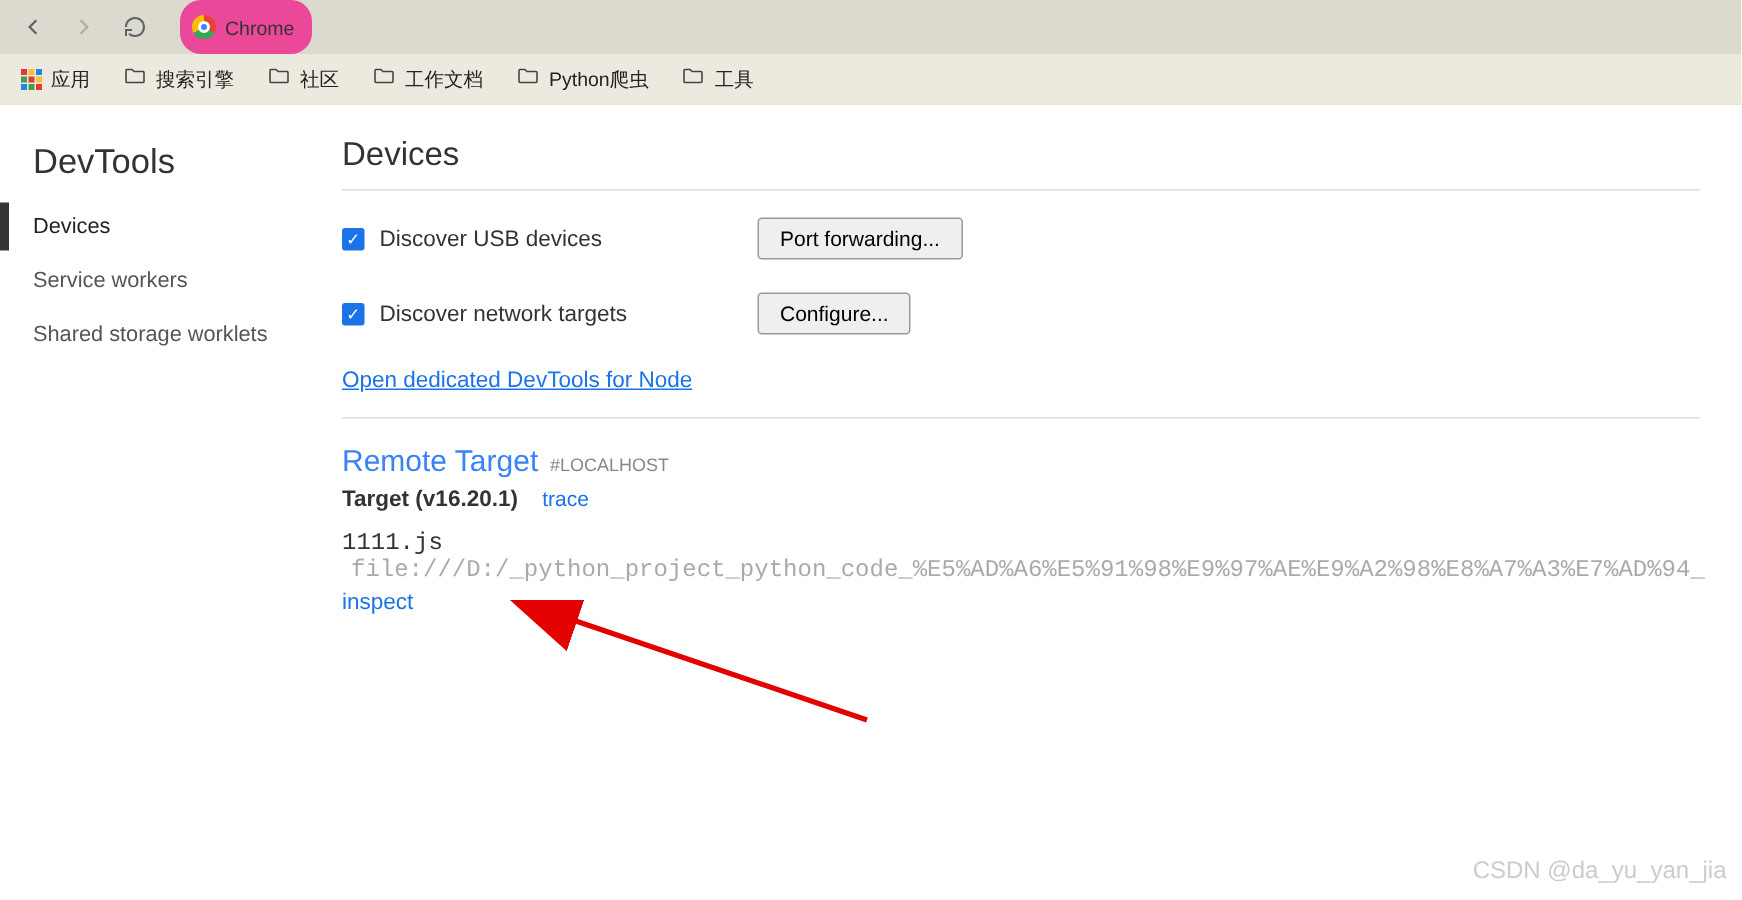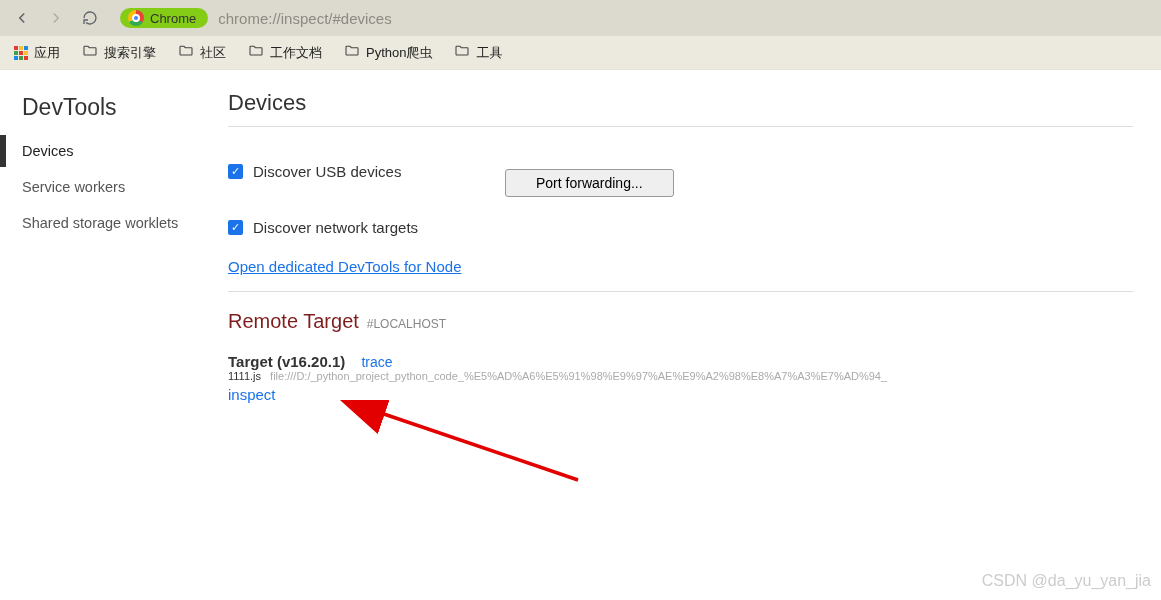--- a/index.html
+++ b/index.html
@@ -24,23 +24,23 @@
   .nav-btn {
     width: 28px; height: 28px;
     display: flex; align-items: center; justify-content: center;
     border-radius: 14px;
     color: #5f6368;
     font-size: 16px;
   }
   .nav-btn.disabled { color: #b0ada3; }
   .addr-chip {
     margin-left: 10px;
-    background: #84cc16;
+    background: #ec4899;
     border-radius: 14px;
-    height: 20px;
+    height: 36px;
     display: flex;
     align-items: center;
     padding: 0 12px 0 8px;
     gap: 6px;
     font-size: 13px;
   }
   .addr-url {
     margin-left: 4px;
     color: #8c8a82;
     font-size: 15px;
@@ -114,40 +114,39 @@
     border-radius: 2px;
     display: inline-flex; align-items: center; justify-content: center;
     color: #fff; font-size: 11px;
     margin-right: 10px;
   }
   .row-label { width: 252px; font-size: 15px; color: #333; }
   .btn {
     background: #efefef;
     border: 1px solid #999;
     border-radius: 3px;
-    padding: 5px 30px;
+    padding: 5px 14px;
     font-size: 14px;
     font-family: inherit;
     cursor: pointer;
-    margin-top: 24px;
   }
   .link { color: #1a73e8; cursor: pointer; font-size: 15px; text-decoration: underline; }
   .section2 { margin-top: 28px; }
   .section2 h3 {
     font-size: 20px;
     font-weight: 400;
-    color: #7f1d1d;
+    color: #3b82f6;
     display: inline;
     text-align: right;
   }
   .tag { font-size: 12px; color: #888; margin-left: 4px; }
-  .target-line { margin-top: 20px; font-size: 15px; }
+  .target-line { margin-top: 4px; font-size: 15px; }
   .target-line b { font-weight: 600; }
   .trace { color: #1a73e8; margin-left: 12px; font-size: 14px; }
-  .file-line { font-size: 11px; }
+  .file-line { margin-top: 12px; font-size: 16px; font-family: Liberation Mono, monospace; }
   .file-url { color: #aaa; margin-left: 6px; }
   .inspect-link { color: #1a73e8; font-size: 15px; margin-top: 4px; display: inline-block; }
   .arrow-overlay {
     position: absolute;
     left: 338px; top: 400px;
     pointer-events: none;
   }
   .watermark {
     position: absolute;
     right: 10px; bottom: 10px;
@@ -186,21 +185,20 @@
   <div class="nav-btn">
     <svg width="16" height="16" viewBox="0 0 24 24" fill="none" stroke="#5f6368" stroke-width="2">
         <path d="M3 12a9 9 0 1 1 3 6.7"></path>
         <path d="M3 21v-6h6"></path>
       </svg>
   </div>
   <div class="addr-chip">
     <span class="chrome-logo"></span>
     <span>Chrome</span>
   </div>
-  <span class="addr-url">chrome://inspect/#devices</span>
 </div>
 
 <div class="bookmark-bar">
   <div class="bm-item">
     <span class="apps-icon"></span>
     <span>应用</span>
   </div>
   <div class="bm-item">
     <span class="folder-icon"><svg viewBox="0 0 24 24" fill="none" stroke="#444" stroke-width="1.6">
           <path d="M3 6a1 1 0 0 1 1-1h5l2 2h9a1 1 0 0 1 1 1v9a1 1 0 0 1-1 1H4a1 1 0 0 1-1-1V6z"></path>
@@ -247,20 +245,21 @@
 
     <div class="row">
       <span class="cb">✓</span>
       <span class="row-label">Discover USB devices</span>
       <button class="btn">Port forwarding...</button>
     </div>
 
     <div class="row">
       <span class="cb">✓</span>
       <span class="row-label">Discover network targets</span>
+      <button class="btn">Configure...</button>
     </div>
 
     <div class="link">Open dedicated DevTools for Node</div>
     <div class="hr" style="margin-top:16px"></div>
 
     <div class="section2" style="margin-top:8px">
       <h3>Remote Target</h3>
       <span class="tag">#LOCALHOST</span>
 
       <div class="target-line">

